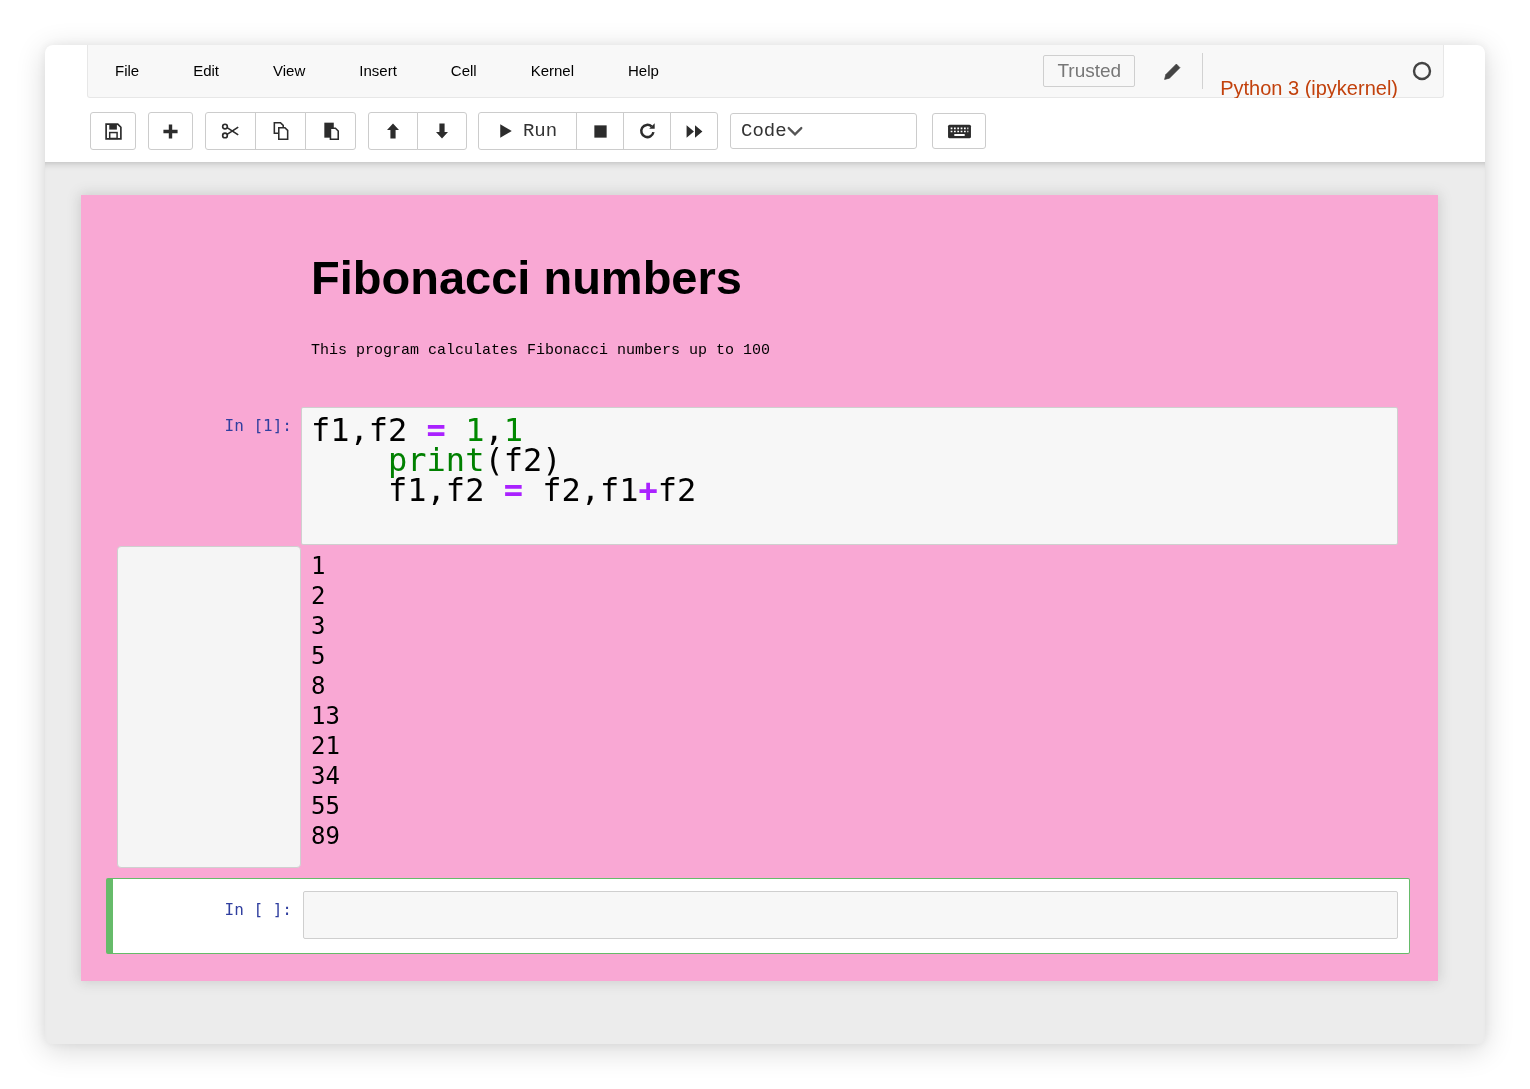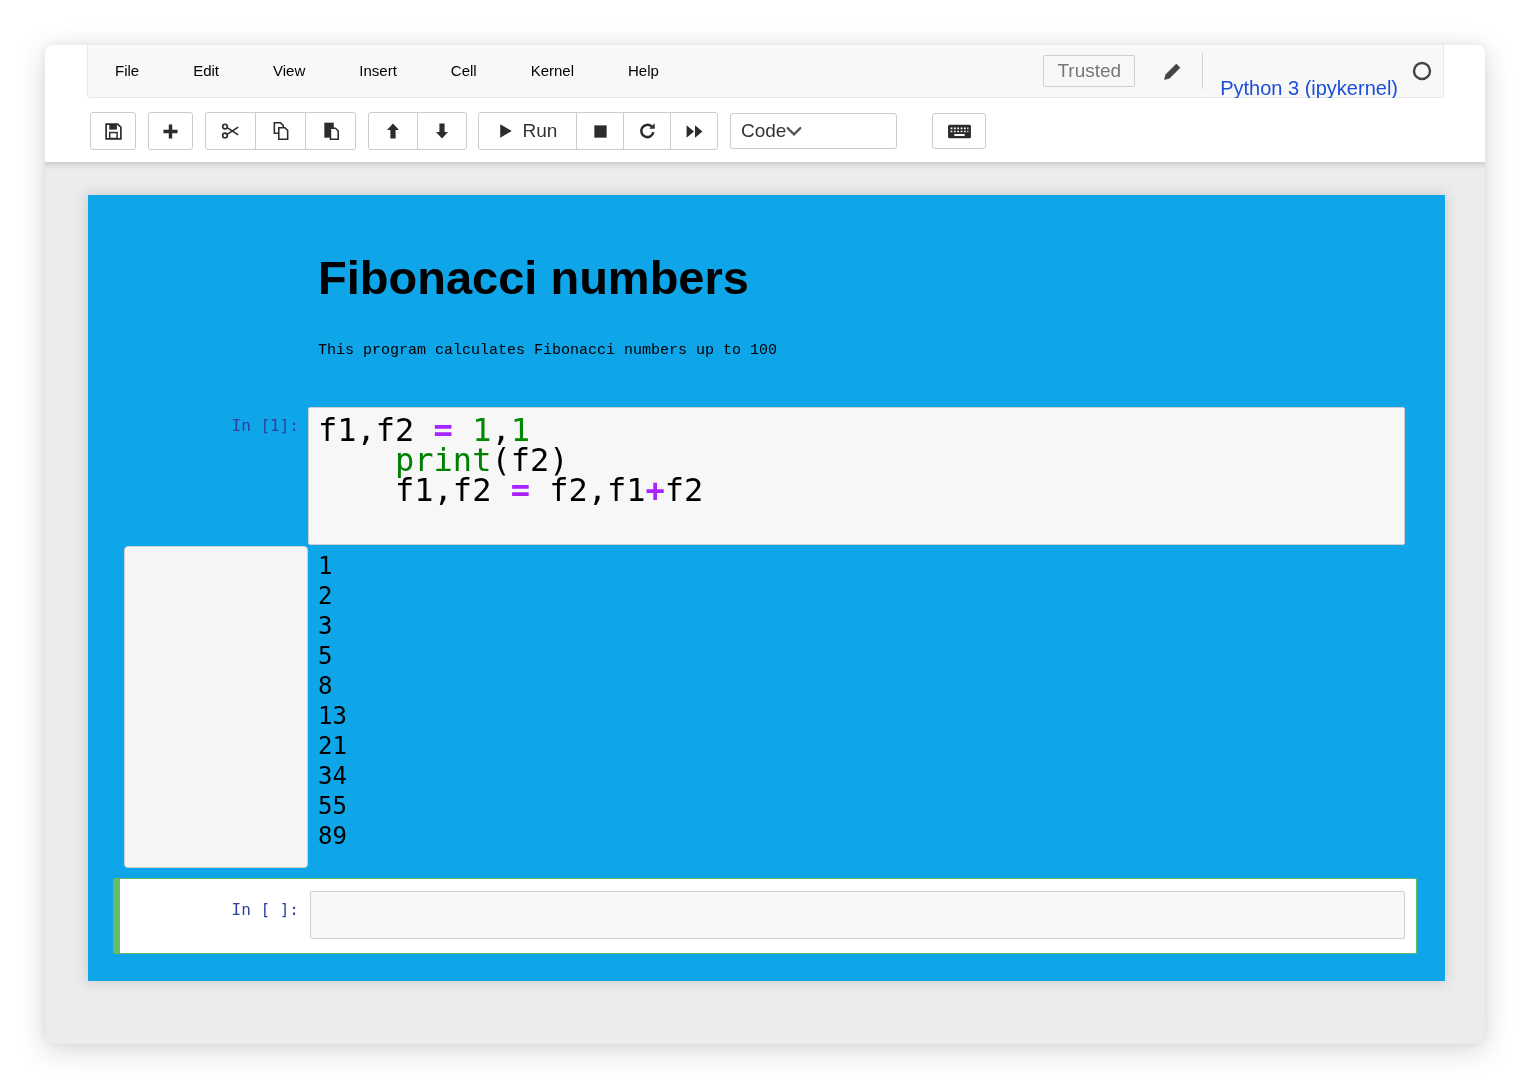--- a/index.html
+++ b/index.html
@@ -19,39 +19,39 @@
   .menubar{position:absolute;left:42px;top:0;width:1357px;height:53px;
     background:var(--menu-bg);border:1px solid #e7e7e7;border-top:none;
     border-radius:0 0 3px 3px;display:flex;align-items:center;}
   .menus{display:flex;align-items:center;height:100%;}
   .menu-item{padding:0 27px;font-size:15px;color:#000000;line-height:52px;cursor:pointer;}
   .kernel-cluster{margin-left:auto;display:flex;align-items:center;height:100%;padding-right:10px;}
   .trusted{font-size:19px;color:#777;border:1px solid var(--border-gray);
     border-radius:2px;padding:4px 13px;background:transparent;}
   .pencil-btn{margin-left:27px;display:flex;align-items:center;cursor:pointer;}
   .vdivider{width:1px;height:36px;background:#d2d2d2;margin:0 17px 0 19px;}
-  .kernel-name{font-size:20px;color:#1d4ed8;margin-right:13px;white-space:nowrap;margin-top:35px;}
+  .kernel-name{font-size:20px;color:#c2410c;margin-right:13px;white-space:nowrap;margin-top:35px;}
   
-  .toolbar{position:absolute;left:0;top:53px;width:1440px;height:64px;background:#fff;}
+  .toolbar{position:absolute;left:0;top:53px;width:1440px;height:64px;background:#fff;font-family:Liberation Mono, monospace;}
   .tbtn{position:absolute;top:14px;height:38px;background:#fff;border:1px solid var(--btn-border);
     border-radius:3px;display:flex;align-items:center;justify-content:center;cursor:pointer;color:#2c2c2c;}
   .group{position:absolute;top:14px;display:flex;}
   .group .tbtn{position:static;border-radius:0;margin-left:-1px;}
   .group .tbtn:first-child{border-radius:3px 0 0 3px;margin-left:0;}
   .group .tbtn:last-child{border-radius:0 3px 3px 0;}
   .run-label{font-size:19px;color:#333;margin-left:9px;}
-  .cell-type-select{position:absolute;left:685px;top:15px;width:167px;height:36px;
+  .cell-type-select{position:absolute;left:685px;top:15px;width:187px;height:36px;
     border:1px solid var(--btn-border);border-radius:3px;background:#fff;display:flex;
     align-items:center;padding:0 10px;cursor:pointer;}
   .cell-type-select span{font-size:19px;color:#333;}
   .cell-type-select svg{margin-left:auto;}
   
   .bodyarea{position:absolute;left:0;top:117px;width:1440px;height:882px;
     background:var(--body-gray);box-shadow:inset 0 7px 9px -7px rgba(0,0,0,0.28);}
-  .nb-container{position:absolute;left:43px;top:33px;width:1357px;height:786px;background:#0ea5e9;
+  .nb-container{position:absolute;left:36px;top:33px;width:1357px;height:786px;background:#f9a8d4;
     box-shadow:0 0 12px 1px rgba(87,87,87,0.22);}
   .md-heading{position:absolute;left:230px;top:57px;font-size:47px;font-weight:700;color:#000;line-height:1.1;}
   .md-paragraph{position:absolute;left:230px;top:147px;font-size:15px;color:#000;font-family:Liberation Mono, monospace;}
   .mono{font-family:"DejaVu Sans Mono", monospace;}
   .prompt{position:absolute;left:0;width:211px;text-align:right;font-size:16px;line-height:30px;
     color:var(--prompt-blue);white-space:pre;}
   .prompt-in1{top:216px;}
   .input-area{position:absolute;left:220px;top:212px;width:1097px;height:138px;
     background:var(--input-bg);border:1px solid var(--border-gray);border-radius:2px;
     padding:7px 8px 7px 9px;cursor:text;}

